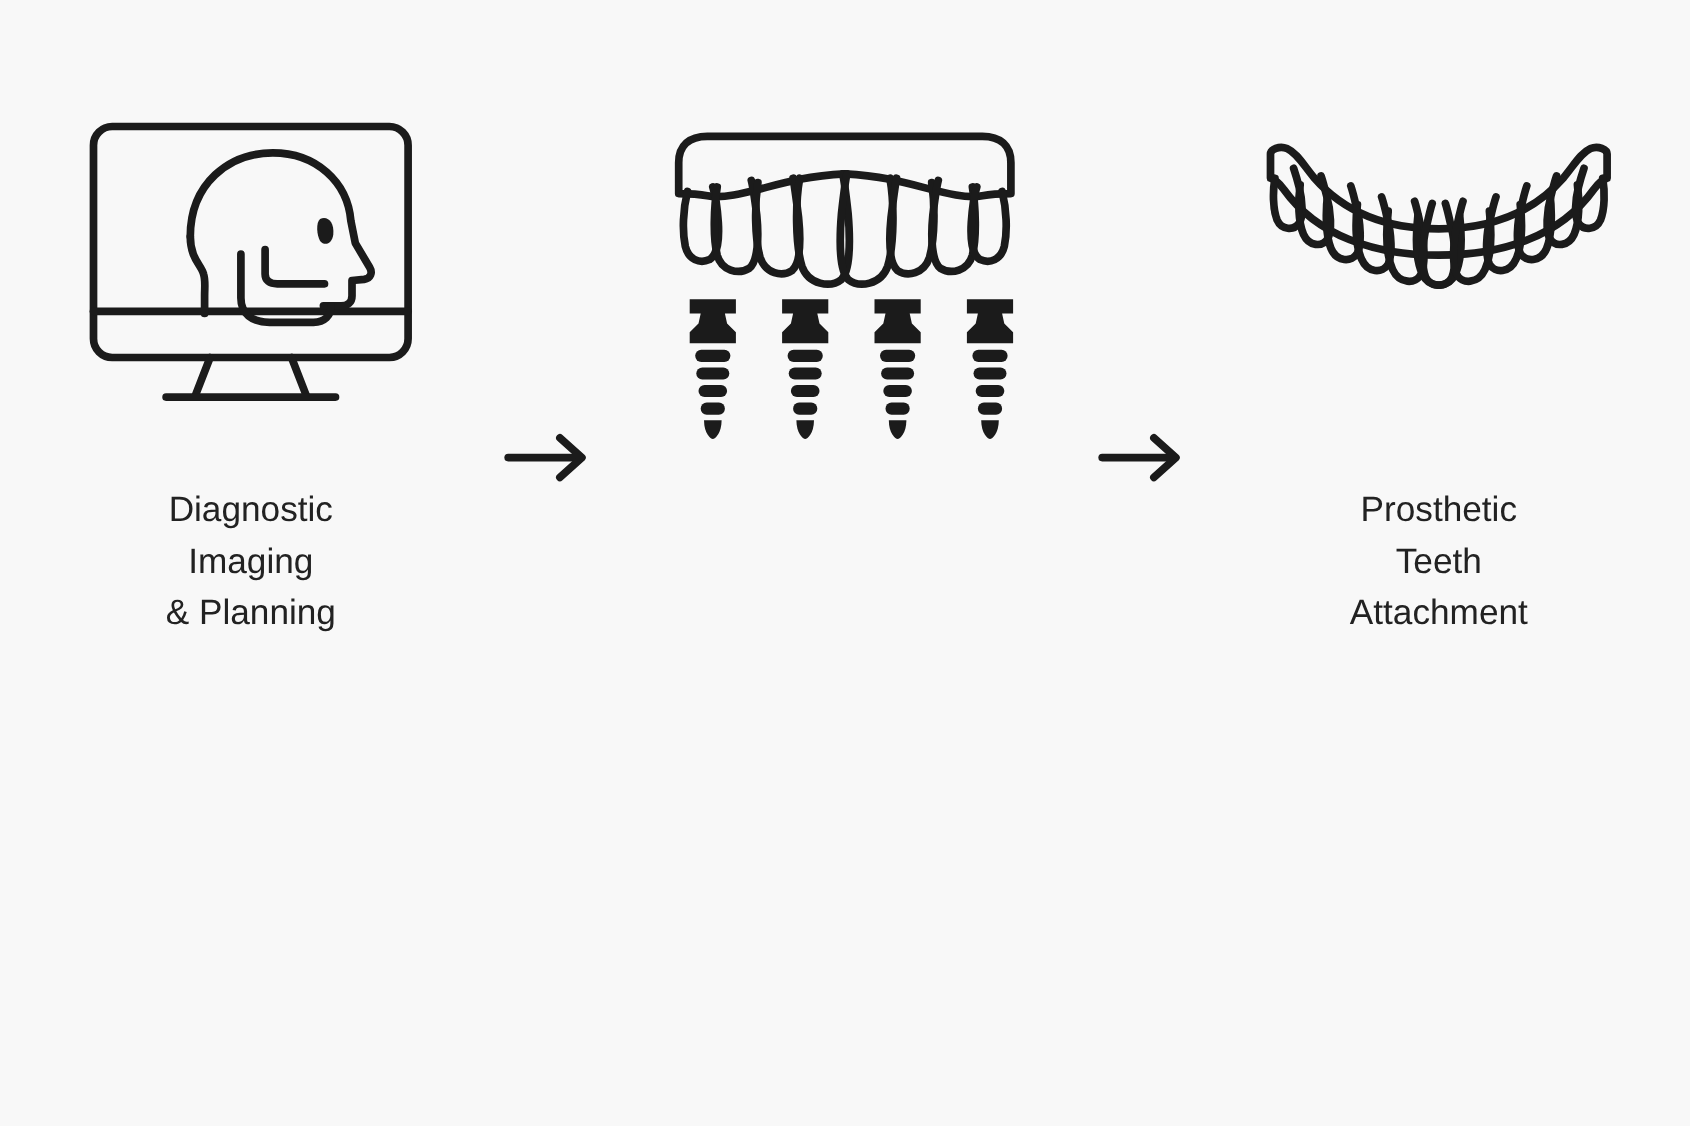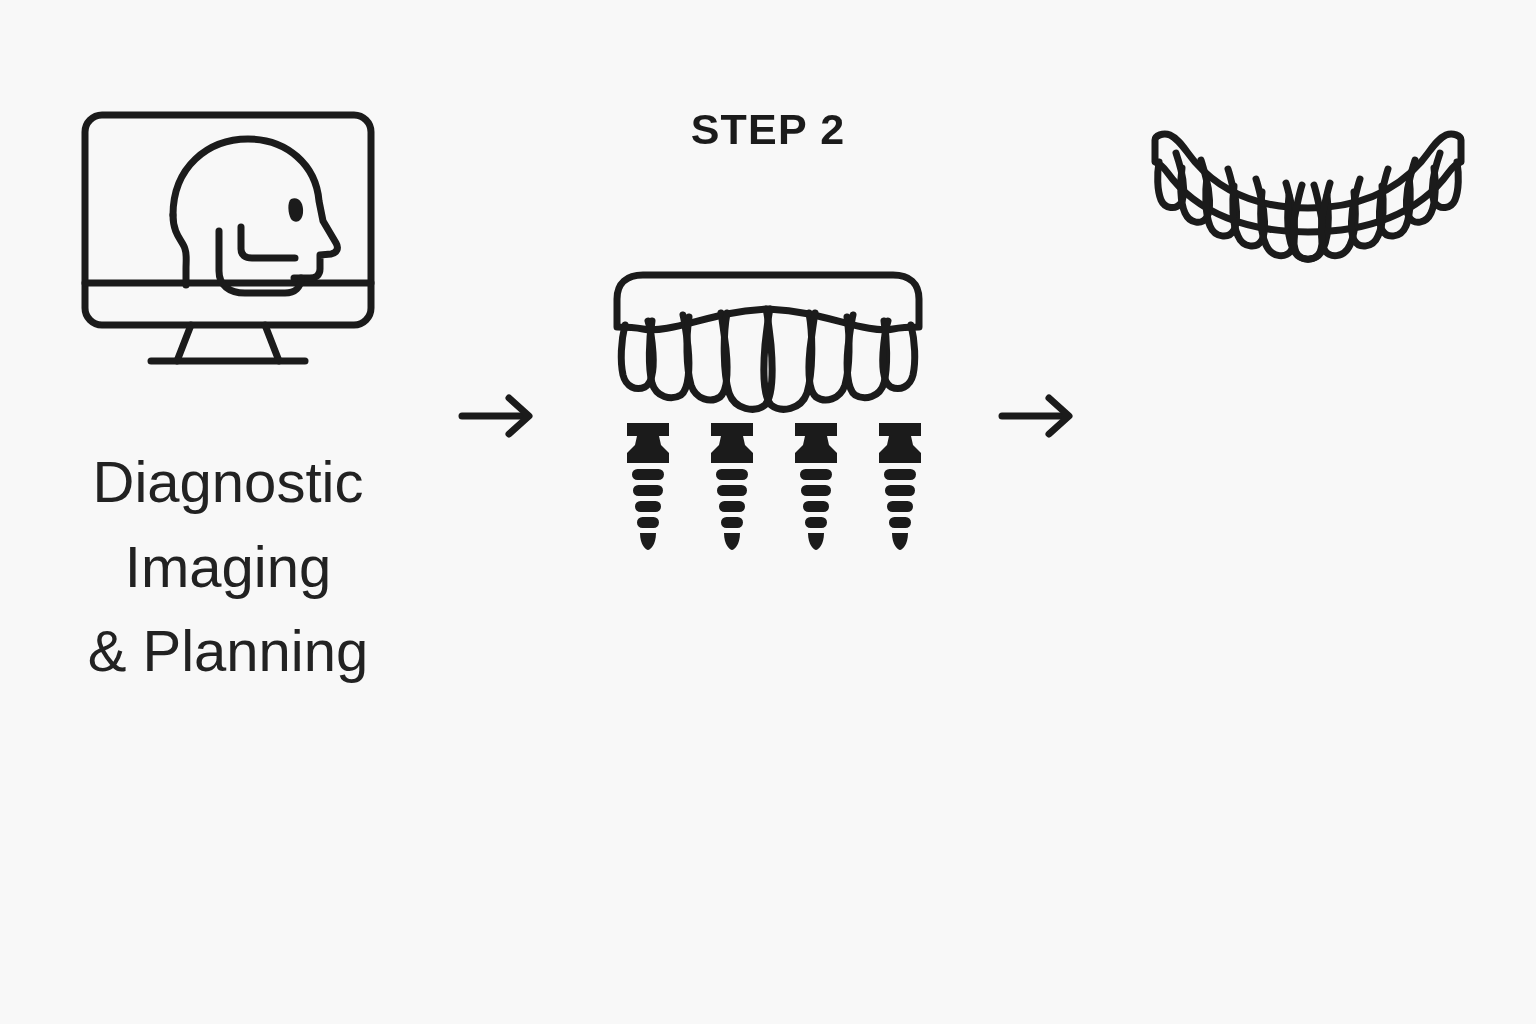--- a/index.html
+++ b/index.html
@@ -42,21 +42,21 @@
   }
   .icon-box {
     height: 290px;
     margin-top: 92px;
     display: flex;
     align-items: center;
     justify-content: center;
   }
   .caption {
     margin-top: 58px;
-    font-size: 58px;
+    font-size: 32px;
     line-height: 1.46;
     color: #222222;
     text-align: center;
     font-weight: normal;
     white-space: pre-line;
   }
   .arrow-col {
     width: 120px;
     display: flex;
     align-items: flex-start;
@@ -130,21 +130,20 @@
       <svg width="84" height="48" viewBox="0 0 84 48">
         <g fill="none" stroke="#1b1b1b" stroke-width="7" stroke-linecap="round" stroke-linejoin="round">
           <line x1="6" y1="24" x2="70" y2="24"></line>
           <polyline points="53,6 73,24 53,42"></polyline>
         </g>
       </svg>
     </div>
   </div>
 
   <div class="step-col">
-    <div class="step-heading">STEP 2</div>
 
     <div class="icon-box">
       <svg width="330" height="262" viewBox="0 0 330 262">
 
         <g fill="none" stroke="#1b1b1b" stroke-width="7" stroke-linecap="round" stroke-linejoin="round">
           <path d="M14 42
                    C14 26, 24 18, 40 18
                    L290 18
                    C306 18, 316 26, 316 42
                    L316 70
@@ -264,15 +263,18 @@
           <path d="M187 55 C186 58, 184 66, 182 75 C178 90, 177 112, 181 121 C186 131, 201 130, 207 117 C213 104, 213 82, 211 64"></path>
 
           <path d="M217 51 C216 54, 214 61, 212 70 C208 84, 207 104, 211 112 C216 121, 230 120, 235 108 C241 96, 241 74, 239 58"></path>
           <path d="M245 41 C244 44, 242 51, 240 60 C236 74, 235 94, 239 102 C244 111, 258 110, 263 98 C268 86, 268 64, 266 48"></path>
           <path d="M272 32 C271 35, 269 42, 267 50 C263 64, 262 82, 266 89 C271 97, 283 96, 288 85 C293 74, 293 54, 291 40"></path>
           <path d="M297 25 C296 28, 294 34, 292 42 C289 54, 288 69, 292 75 C297 82, 308 81, 312 72 C316 62, 316 46, 314 34"></path>
         </g>
       </svg>
     </div>
 
+    <div class="caption">Prosthetic
+Teeth
+Attachment</div>
   </div>
 
 </div>
 
 </body></html>

